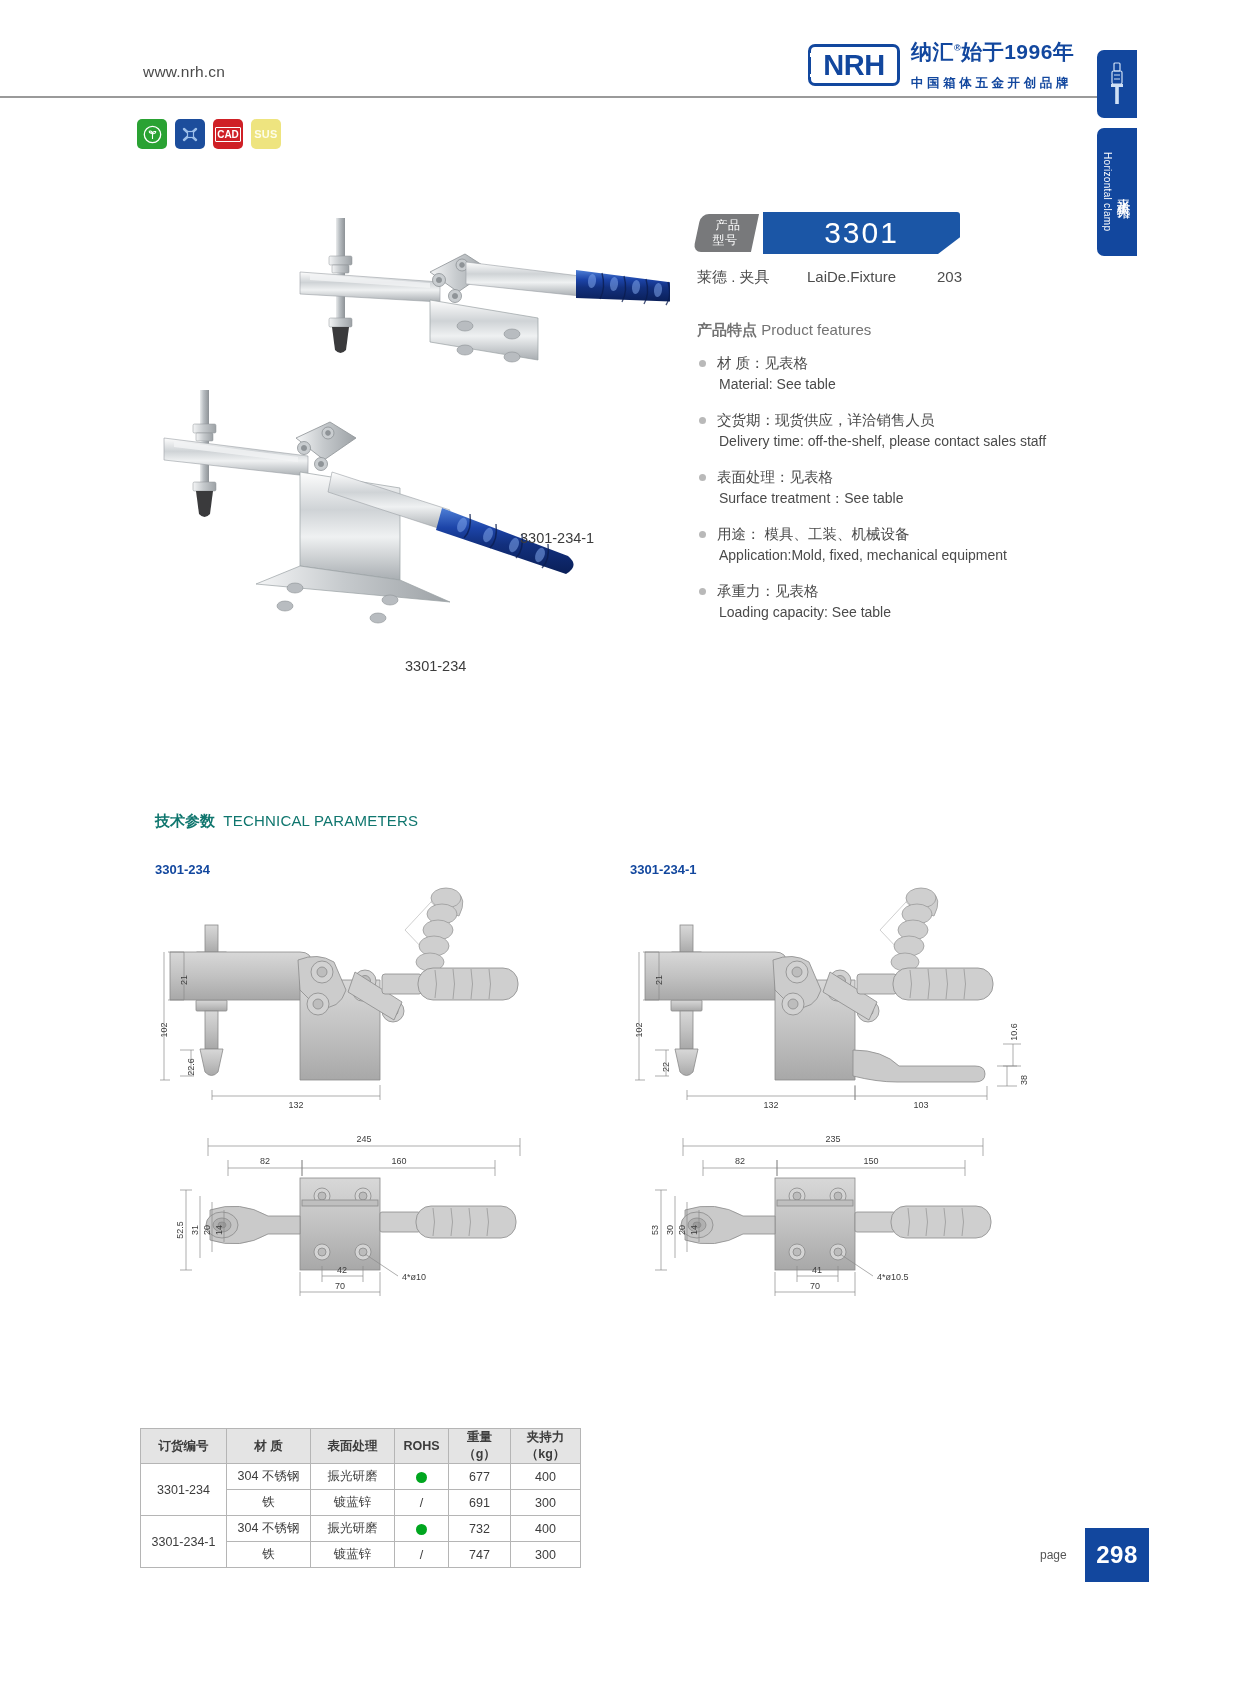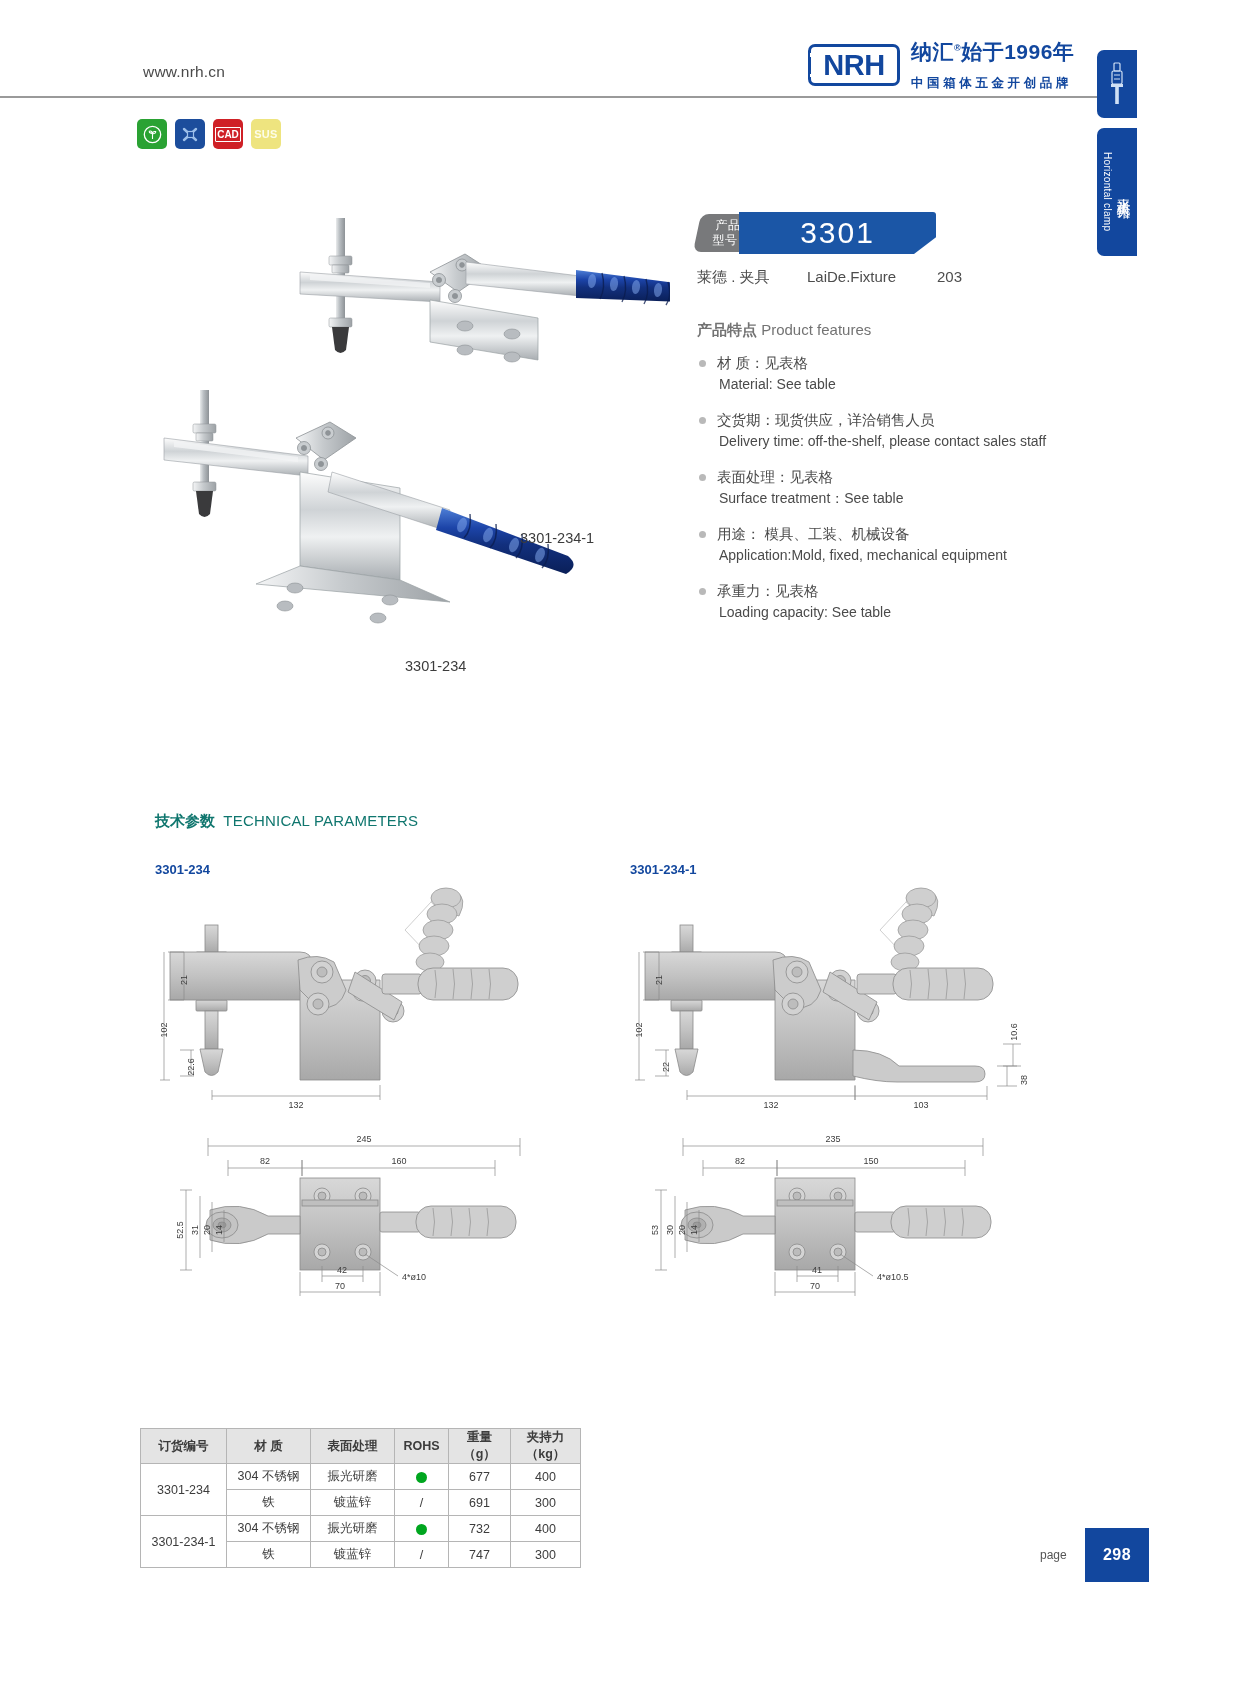--- a/index.html
+++ b/index.html
@@ -81,21 +81,21 @@
   .info { position: absolute; left: 697px; top: 212px; width: 400px; }
   .model-row { position: relative; height: 42px; }
   .model-tag {
     position: absolute; left: 0; top: 2px; width: 58px; height: 38px;
     background: #78797b; border-radius: 8px 0 0 8px;
     display: flex; flex-direction: column; align-items: center; justify-content: center;
     transform: skewX(-12deg);
   }
   .model-tag span { font-size: 12px; color: #fff; transform: skewX(12deg); line-height: 1.25; letter-spacing:.5px;}
   .model-bar {
-    position: absolute; left: 42px; top: 0; width: 197px; height: 42px;
+    position: absolute; left: 66px; top: 0; width: 197px; height: 42px;
     background: #1b56a6;
     clip-path: polygon(12px 0, 100% 0, 100% 60%, calc(100% - 22px) 100%, 0 100%, 0 0);
     border-radius: 0 3px 3px 0;
     display: flex; align-items: center; justify-content: center;
   }
   .model-bar span { font-size: 30px; color: #fff; letter-spacing: 2px; font-family:"Liberation Sans",sans-serif; }
   .sub-row { margin-top: 14px; display: flex; font-size: 15px; color: #4d4d4d; }
   .sub-cn { width: 110px; }
   .sub-en { width: 130px; }
   .sub-no {}
@@ -135,21 +135,21 @@
   .spec .c-mat  { width: 84px; }
   .spec .c-surf { width: 84px; }
   .spec .c-rohs { width: 54px; }
   .spec .c-wt   { width: 62px; }
   .spec .c-force{ width: 70px; }
   .dot-green { display:inline-block; width:11px; height:11px; border-radius:50%; background:#00a61f; vertical-align: middle;}
 
   
   .pg-num {
     position: absolute; left: 1085px; top: 1528px; width: 64px; height: 54px;
-    background: #12479e; color: #fff; font-size: 16px; font-weight: bold;
+    background: #12479e; color: #fff; font-size: 24px; font-weight: bold;
     display: flex; align-items: center; justify-content: center; letter-spacing:.5px;
   }
   .pg-label { position: absolute; left: 1040px; top: 1548px; font-size: 12px; color: #555; }
 
   text { font-family: "Liberation Sans", sans-serif; }
 </style>
 </head>
 <body>
 
 <div class="header">

